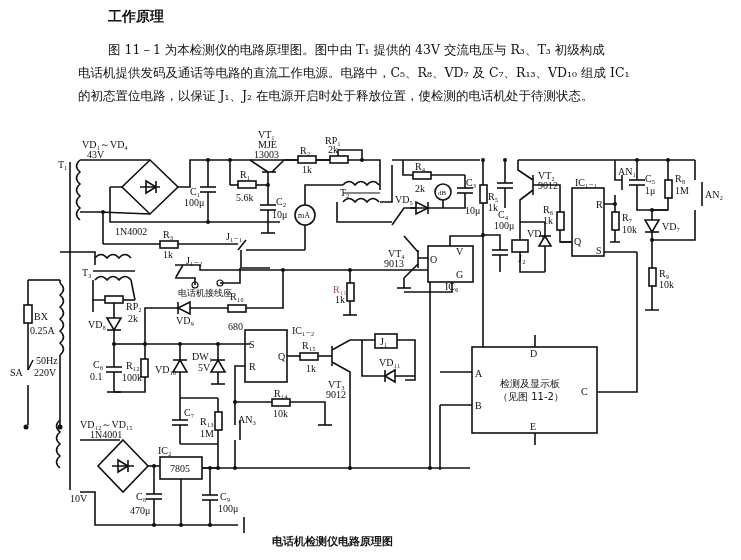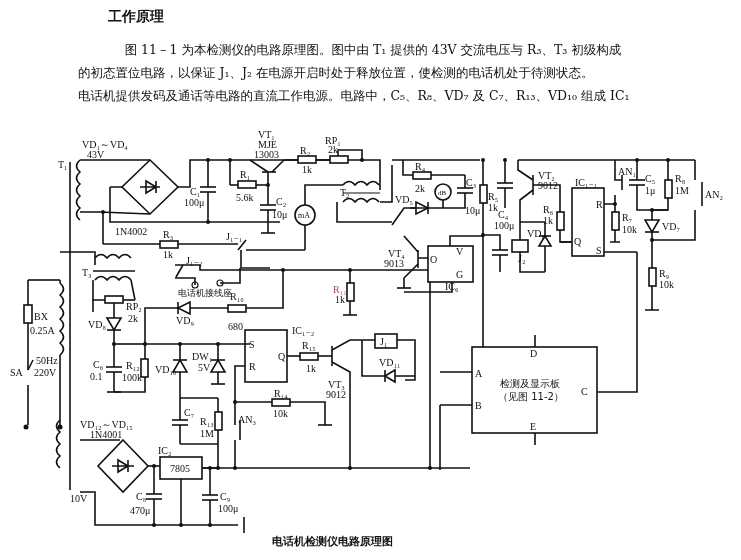--- a/index.html
+++ b/index.html
@@ -2,40 +2,40 @@
 <html><head>
 <meta charset="utf-8">
 <style>
   html, body { margin:0; padding:0; background:#fff; }
   body { width:741px; height:560px; position:relative; overflow:hidden;
          font-family:"DejaVu Serif","Liberation Serif",serif; color:#111; }
   .heading { position:absolute; left:108px; top:8px; font-size:14px; font-weight:bold;
              font-family:"DejaVu Sans","Liberation Sans",sans-serif; }
   .para { position:absolute; left:78px; top:38px; width:560px; font-size:12.5px; line-height:23px; }
   .para p { margin:0; white-space:nowrap; }
-  .para p.first { text-indent:30px;text-align:center; }
+  .para p.first { text-indent:30px; }
   svg { position:absolute; left:0; top:0; }
   svg text { font-family:"Liberation Serif","DejaVu Serif",serif; font-size:10px; fill:#111; }
   svg text.cn { font-family:"DejaVu Sans","Liberation Sans",sans-serif; font-size:10px; }
   svg text.red { fill:#b04848; }
   .w { stroke:#111; stroke-width:1.6; fill:none; }
   .thin { stroke:#111; stroke-width:1.1; fill:none; }
   .box { stroke:#111; stroke-width:1.6; fill:#fff; }
   .dot { fill:#111; }
   .caption { position:absolute; left:272px; top:534px; font-size:11px; font-weight:bold;
              font-family:"DejaVu Sans","Liberation Sans",sans-serif; }
 </style>
 </head>
 <body>
 
 <div class="heading">工作原理</div>
 <div class="para">
   <p class="first">图 11－1 为本检测仪的电路原理图。图中由 T₁ 提供的 43V 交流电压与 R₃、T₃ 初级构成</p>
+  <p>电话机提供发码及通话等电路的直流工作电源。电路中，C₅、R₈、VD₇ 及 C₇、R₁₃、VD₁₀ 组成 IC₁</p>
   <p>的初态置位电路，以保证 J₁、J₂ 在电源开启时处于释放位置，使检测的电话机处于待测状态。</p>
-  <p>电话机提供发码及通话等电路的直流工作电源。电路中，C₅、R₈、VD₇ 及 C₇、R₁₃、VD₁₀ 组成 IC₁</p>
 </div>
 
 <svg width="741" height="560" viewBox="0 0 741 560">
 
   <g>
     <path class="w" d="M80,160 q-7,6 0,12 q-7,6 0,12 q-7,6 0,12 q-7,6 0,12 q-7,6 0,12"></path>
     <line class="w" x1="70" y1="162" x2="70" y2="490"></line>
     <path class="w" d="M80,160 L97,160 M80,212 L100,212"></path>
     <path class="w" d="M60,283 q7,6 0,12 q7,6 0,12 q7,6 0,12 q7,6 0,12 q7,6 0,12 q7,6 0,12"></path>
     <path class="w" d="M60,420 q-7,6 0,12 q-7,6 0,12 q-7,6 0,12 q-7,6 0,12"></path>

